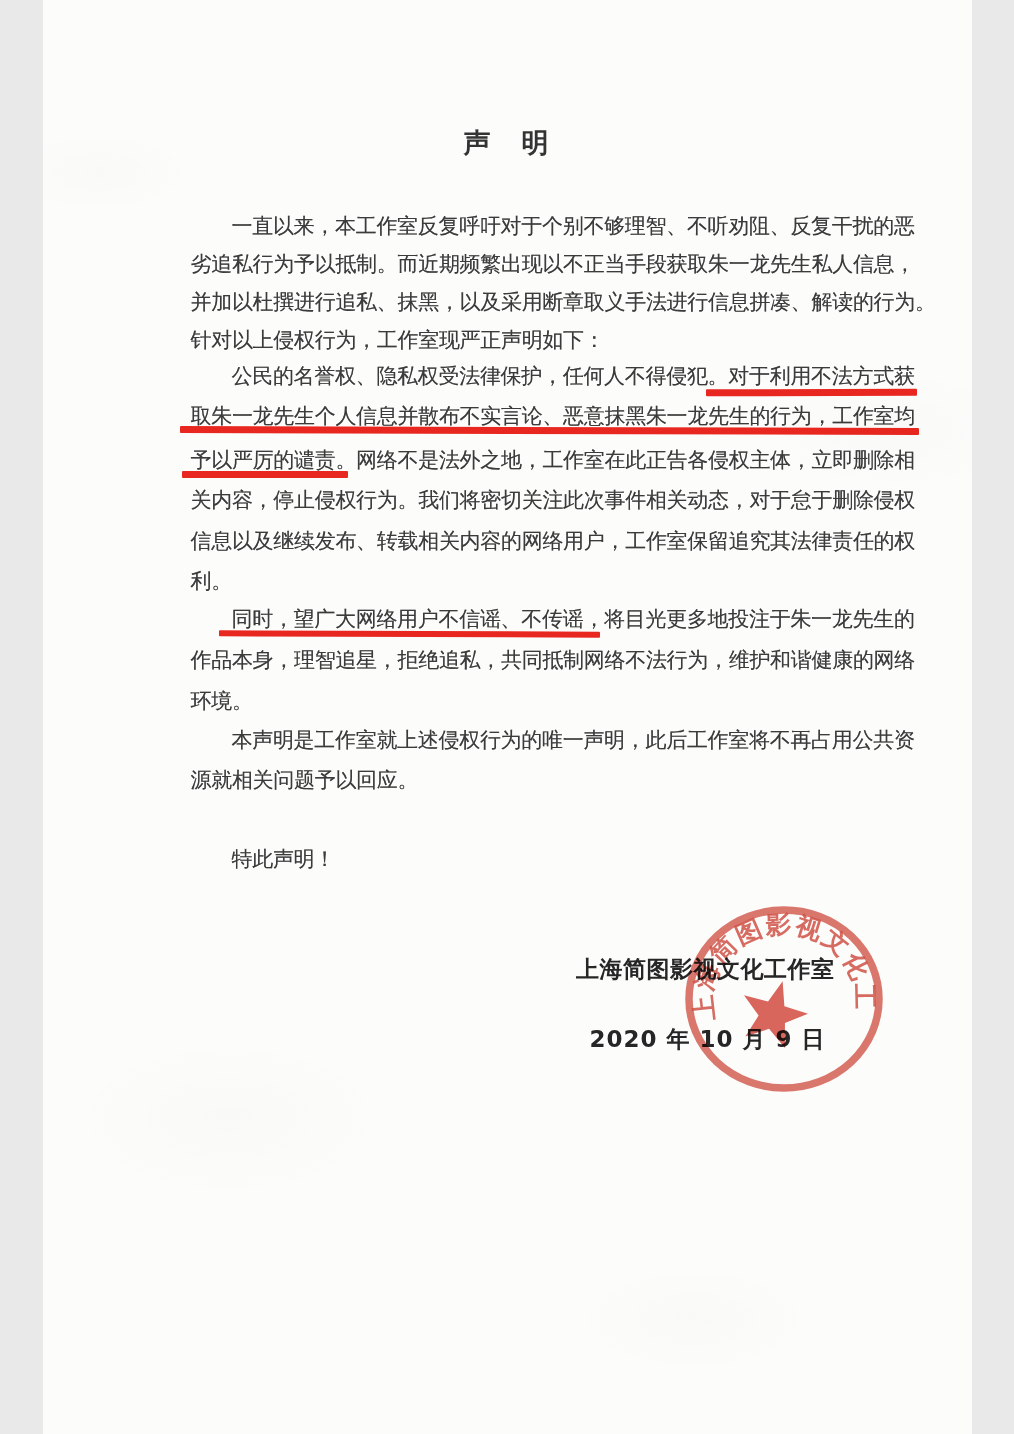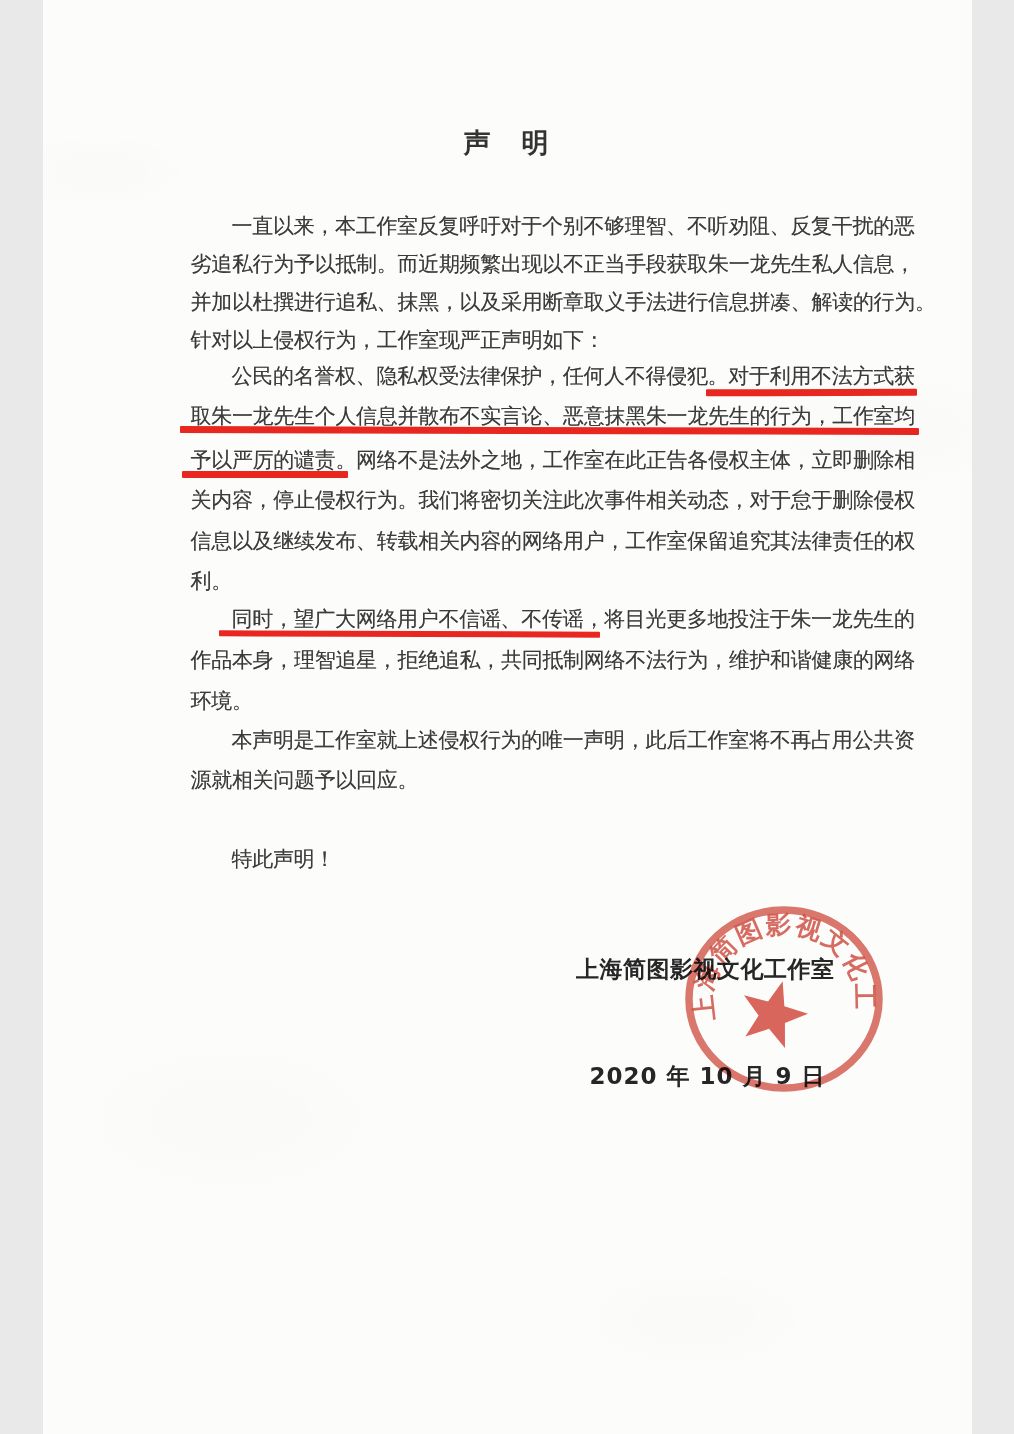--- a/index.html
+++ b/index.html
@@ -49,21 +49,21 @@
   .sig-name{
     position:absolute;top:956px;right:137px;
     font-family:"DejaVu Sans", sans-serif;
     font-weight:700;
     font-size:23px;line-height:27px;
     color:#262626;
     letter-spacing:0.5px;
     z-index:2;
   }
   .sig-date{
-    position:absolute;top:1063px;right:146px;
+    position:absolute;top:1026px;right:146px;
     font-family:"DejaVu Sans", sans-serif;
     font-weight:700;
     font-size:23px;line-height:27px;
     color:#262626;
     letter-spacing:1px;
     z-index:2;
   }
   .seal{
     position:absolute;left:625px;top:898px;
     width:232px;height:202px;

